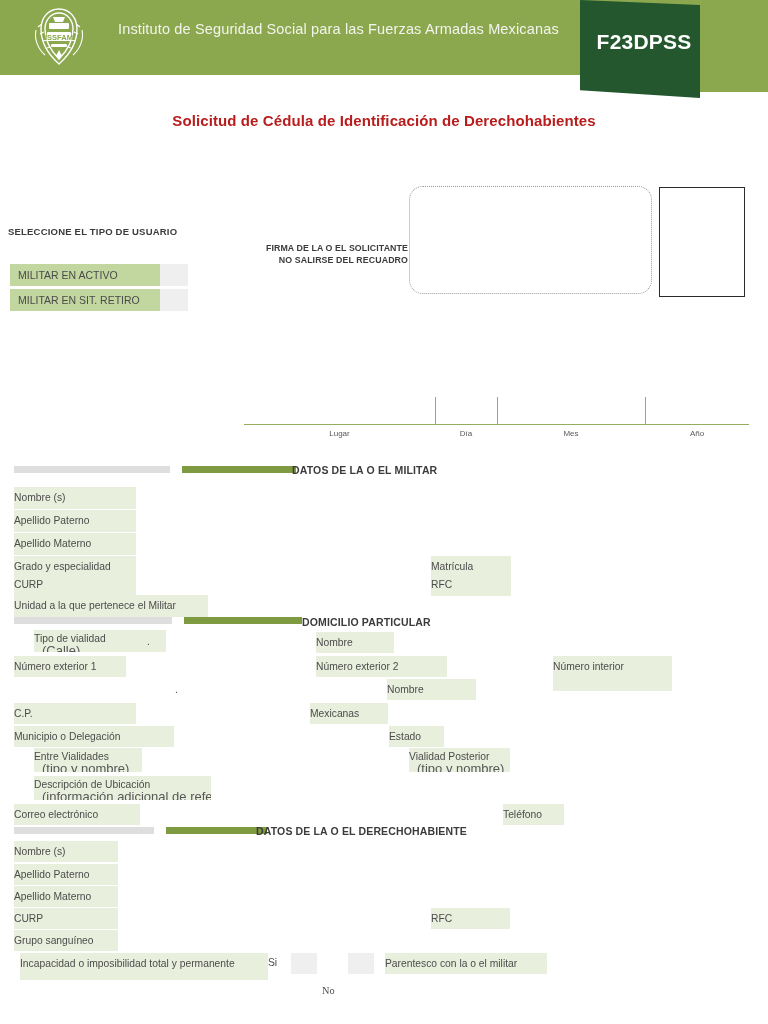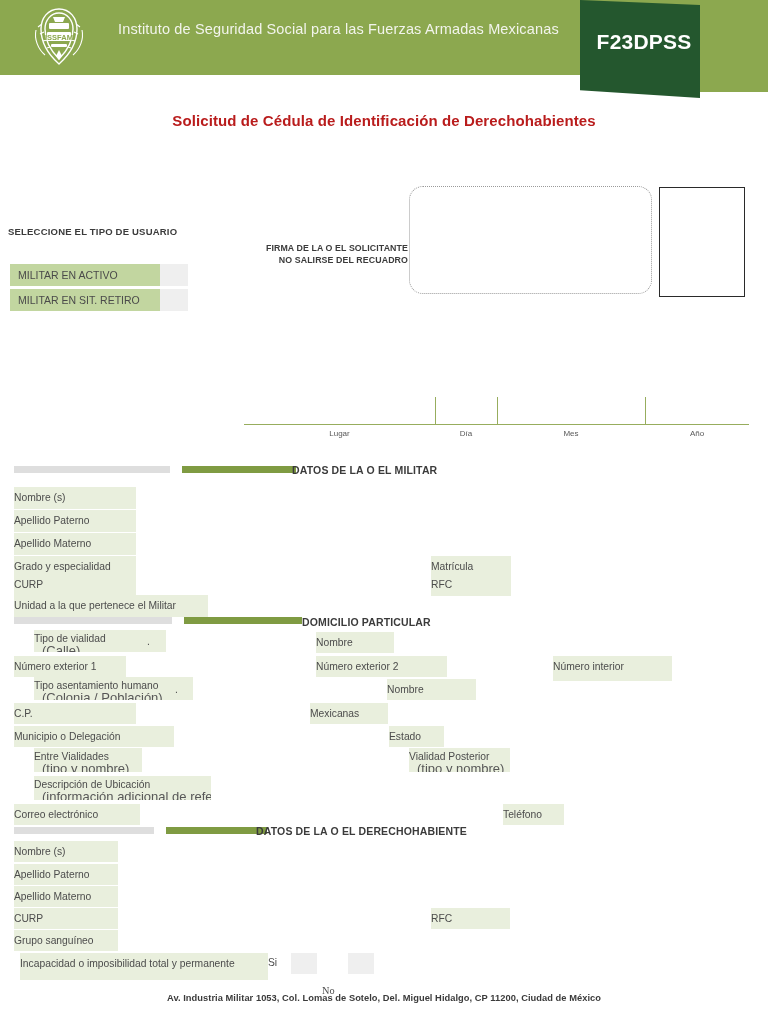--- a/index.html
+++ b/index.html
@@ -339,28 +339,24 @@
   <div class="chip one-line" style="left:316px; top:632px; width:78px; height:21px;">
     <span class="chip-main">Nombre</span>
   </div>
 
   <div class="chip one-line" style="left:14px; top:656px; width:112px; height:21px;">
     <span class="chip-main">Número exterior 1</span>
   </div>
   <div class="chip one-line" style="left:316px; top:656px; width:131px; height:21px;">
     <span class="chip-main">Número exterior 2</span>
   </div>
-  <div class="chip one-line" style="left:553px; top:656px; width:119px; height:25px;">
+  <div class="chip one-line" style="left:553px; top:656px; width:119px; height:35px;">
     <span class="chip-main">Número interior</span>
   </div>
 
-  <div class="chip two-line" style="left:14px; top:677px; width:159px; height:23px;">
-    <span class="chip-main">Tipo asentamiento humano</span>
-    <span class="chip-sub">(Colonia / Población)</span>
-  </div>
   <div class="dash-mark" style="left:175px; top:684px;">.</div>
   <div class="chip one-line" style="left:387px; top:679px; width:89px; height:21px;">
     <span class="chip-main">Nombre</span>
   </div>
 
   <div class="chip one-line" style="left:14px; top:703px; width:122px; height:21px;">
     <span class="chip-main">C.P.</span>
   </div>
   <div class="chip one-line" style="left:310px; top:703px; width:78px; height:21px;">
     <span class="chip-main">Mexicanas</span>
@@ -420,16 +416,18 @@
   </div>
 
   <div class="chip one-line" style="left:20px; top:953px; width:248px; height:27px;">
     <span class="chip-main">Incapacidad o imposibilidad total y permanente</span>
   </div>
   <div class="plain-text" style="left:268px; top:957px;">Si</div>
   <div class="grey-box" style="left:291px; top:953px; width:26px; height:21px;"></div>
   <div class="plain-text" style="left:322px; top:985px;font-family:Liberation Serif, serif;">No</div>
   <div class="grey-box" style="left:348px; top:953px; width:26px; height:21px;"></div>
 
-
-  <div id="footer-address">Av. Industria Militar 1053, Col. Lomas de Sotelo, Del. Miguel Hidalgo, CP 11200, Ciudad de México</div>
+  <div class="chip one-line" style="left:385px; top:953px; width:162px; height:21px;">
+    <span class="chip-main">Parentesco con la o el militar</span>
+  </div>
+
 
 </div>
 
 </body></html>

